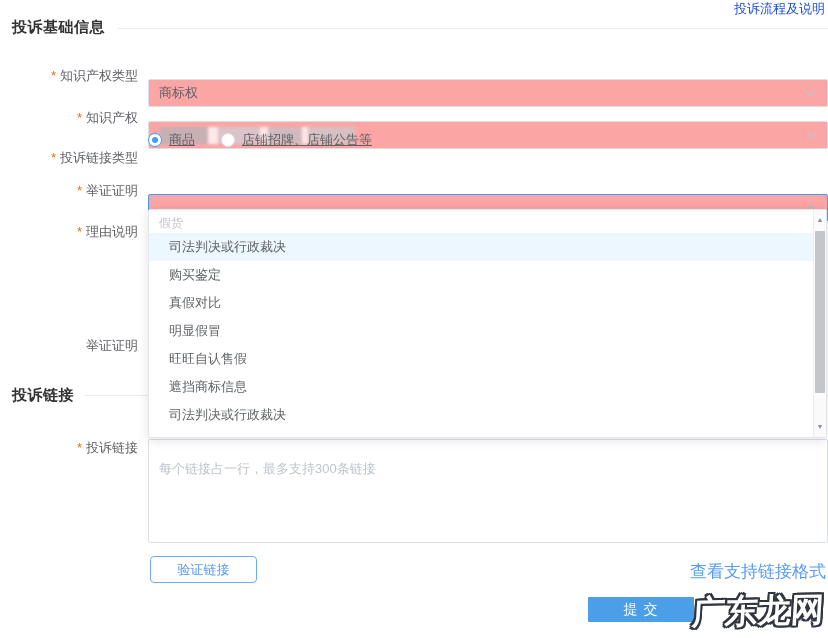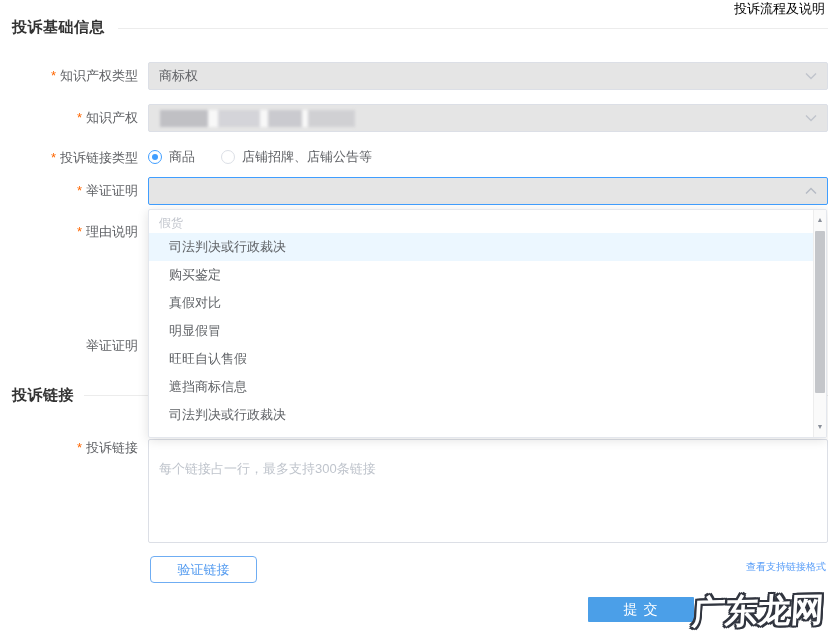--- a/index.html
+++ b/index.html
@@ -7,42 +7,42 @@
   body {
     font-family:"Liberation Sans","DejaVu Sans",sans-serif;
     background:#fff; color:#606266; font-size:13px;
     position:relative; overflow:hidden;
   }
   .page { position:absolute; inset:0; }
 
   
   .top-link {
     position:absolute; top:0; right:3px;
-    color:#000000; font-size:13px; cursor:pointer; text-decoration:none;
+    color:#1d4ed8; font-size:13px; cursor:pointer; text-decoration:none;
   }
 
   
   .sec-title {
     position:absolute; left:12px;
     font-size:15px; font-weight:bold; color:#333; letter-spacing:0.5px;
   }
   .sec-line { position:absolute; height:1px; background:#ececec; right:0; }
 
   
   .f-label {
     position:absolute; left:0; width:138px; text-align:right;
     font-size:13px; color:#606266; line-height:16px; white-space:nowrap;
   }
   .star { color:#ff6600; margin-right:4px; font-size:13px; }
 
   
   .sel-box {
     position:absolute; left:148px; right:0; height:28px;
-    border:1px solid #dcdfe6; border-radius:2px; background:#e5e5e5;
-    line-height:26px; padding-left:10px; color:#606266; cursor:pointer;
+    border:1px solid #dcdfe6; border-radius:2px; background:#fca5a5;
+    line-height:26px; padding-left:10px; color:#606266; cursor:pointer;margin-top:17px;
   }
   .sel-box.active { border-color:#409eff; }
   .chev { position:absolute; right:10px; top:9px; width:12px; height:8px; }
   .chev svg { display:block; }
 
   
   .redact { position:absolute; left:11px; top:5px; height:17px; width:195px;
     display:flex; filter:blur(1.5px); opacity:.75; }
   .redact i { display:block; height:100%; }
 
@@ -90,21 +90,21 @@
   }
   .ta::placeholder { color:#bfc4cc; }
 
   
   .btn-verify {
     position:absolute; left:150px; top:556px; width:107px; height:27px;
     background:#fff; border:1px solid #6fadf3; border-radius:4px;
     color:#539bf0; font-size:13px; cursor:pointer; text-align:center; line-height:25px;
   }
   .link-format {
-    position:absolute; right:2px; top:560px; color:#569cf8; font-size:10px;
+    position:absolute; right:2px; top:560px; color:#569cf8; font-size:17px;
     cursor:pointer; text-decoration:none;
   }
   .btn-submit {
     position:absolute; left:588px; top:597px; width:106px; height:25px;
     background:#4b9fe8; border:none; border-radius:1px; color:#fff;
     font-size:14px; letter-spacing:6px; text-indent:5px; cursor:pointer;
     text-align:center; line-height:25px;
   }
 
   
@@ -155,21 +155,21 @@
     <span class="chev">
       <svg width="12" height="8" viewBox="0 0 12 8">
           <polyline points="1,1.5 6,6.5 11,1.5" fill="none" stroke="#c0c4cc" stroke-width="1.4"></polyline>
         </svg>
     </span>
   </div>
 
   <div class="f-label" style="top:150px;">
     <span class="star">*</span><span>投诉链接类型</span>
   </div>
-  <div class="radio-row" style="top:148px;">
+  <div class="radio-row" style="top:131px;text-decoration:underline;">
     <span class="radio-opt">
       <span class="rdot on"></span>
       <span>商品</span>
     </span>
     <span class="radio-opt">
       <span class="rdot"></span>
       <span>店铺招牌、店铺公告等</span>
     </span>
   </div>
 

